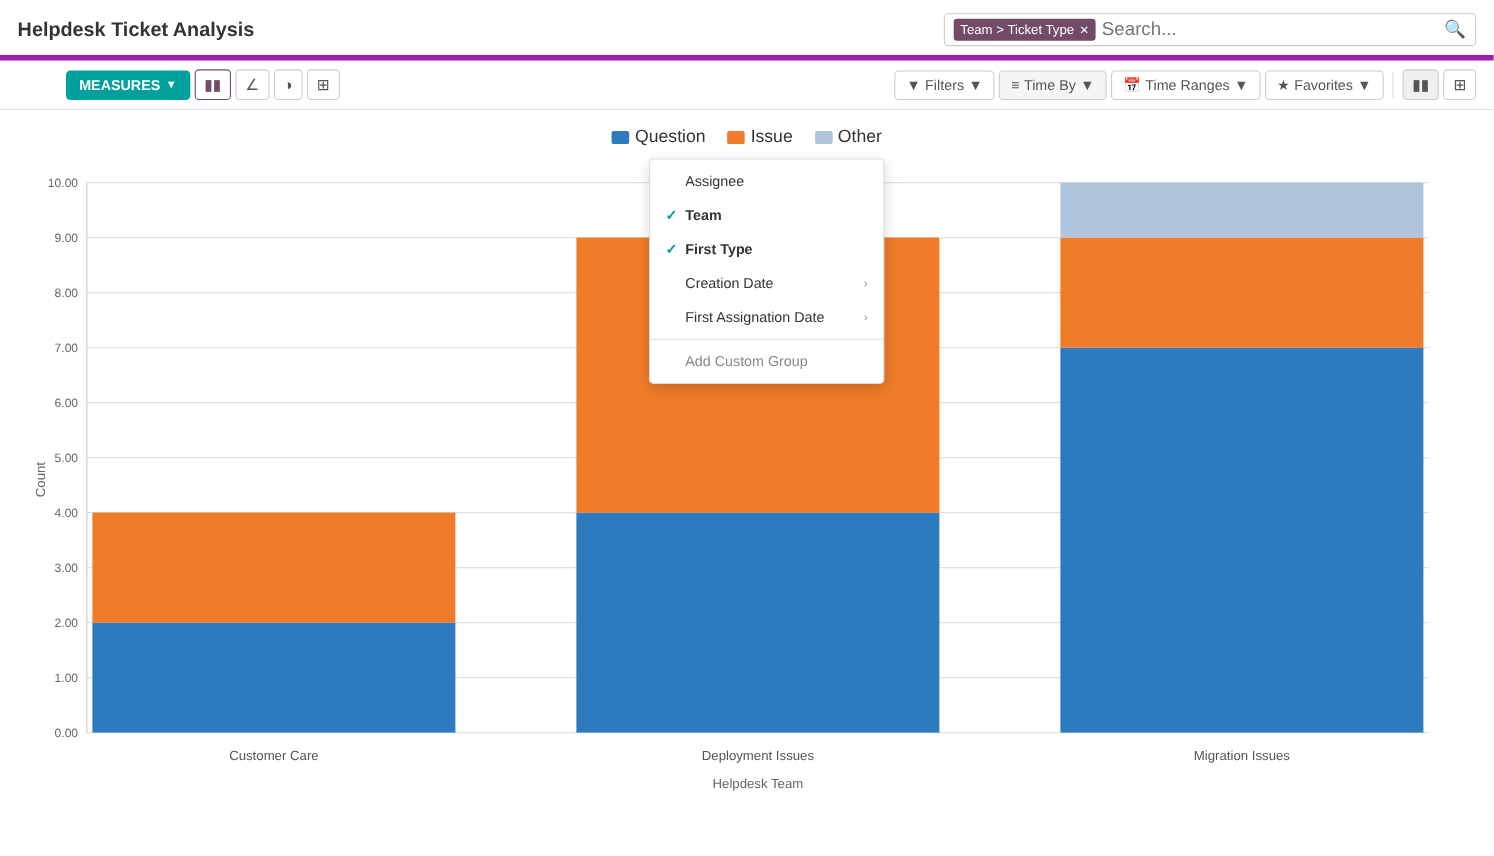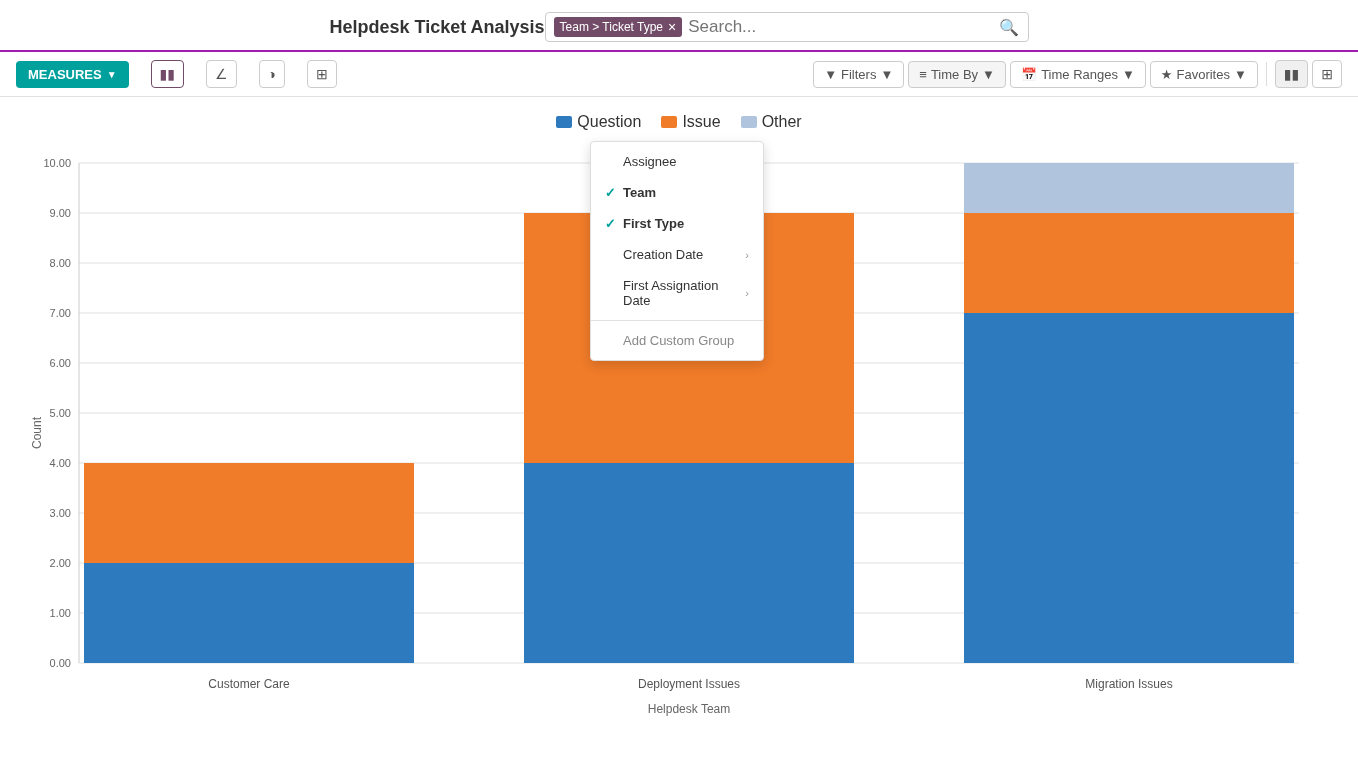--- a/index.html
+++ b/index.html
@@ -1,31 +1,31 @@
 <!DOCTYPE html>
 <html><head>
   <meta charset="utf-8">
   <style>
     * { box-sizing: border-box; margin: 0; padding: 0; }
     body { font-family: 'Helvetica Neue', Arial, sans-serif; font-size: 13px; background: #fff; color: #333; }
 
     
-    .header { display: flex; align-items: center; justify-content: center; padding: 12px 16px 8px; border-bottom: 2px solid #a21caf; }
+    .header { display: flex; align-items: center; justify-content: space-between; padding: 12px 16px 8px; border-bottom: 5px solid #a21caf; }
     .page-title { font-size: 18px; font-weight: 600; color: #333; }
 
     
     .search-bar { display: flex; align-items: center; background: #fff; border: 1px solid #ccc; border-radius: 4px; padding: 4px 8px; width: 484px; }
     .group-tag { display: flex; align-items: center; background: #714B67; color: #fff; border-radius: 3px; padding: 2px 6px; font-size: 12px; margin-right: 6px; }
     .group-tag .remove-icon { margin-left: 5px; cursor: pointer; font-size: 14px; }
     .search-input { border: none; outline: none; flex: 1; font-size: 17px; color: #7f1d1d; }
     .search-icon-btn { cursor: pointer; color: #555; font-size: 16px; }
 
     
     .toolbar { display: flex; align-items: center; justify-content: space-between; padding: 8px 16px; border-bottom: 1px solid #e0e0e0; }
-    .toolbar-left { display: flex; align-items: center; gap: 22px; }
+    .toolbar-left { display: flex; align-items: center; gap: 4px; margin-left: 44px; }
     .btn-measures { background: #00A09D; color: #fff; border: none; border-radius: 4px; padding: 6px 12px; font-size: 13px; font-weight: 600; cursor: pointer; display: flex; align-items: center; gap: 5px; }
     .btn-measures .caret { font-size: 10px; }
     .icon-btn { background: #fff; border: 1px solid #ccc; border-radius: 4px; padding: 5px 8px; cursor: pointer; color: #555; font-size: 14px; }
     .icon-btn.active { border-color: #714B67; color: #714B67; }
 
     .toolbar-right { display: flex; align-items: center; gap: 4px; }
     .toolbar-btn { background: #fff; border: 1px solid #ccc; border-radius: 4px; padding: 5px 10px; cursor: pointer; color: #555; font-size: 13px; display: flex; align-items: center; gap: 4px; }
     .toolbar-btn.active, .toolbar-btn:hover { background: #f5f5f5; }
     .view-btn { background: #fff; border: 1px solid #ccc; border-radius: 4px; padding: 5px 8px; cursor: pointer; color: #555; font-size: 14px; }
     .view-btn.active { background: #f0f0f0; }
@@ -36,21 +36,21 @@
     
     .legend { display: flex; justify-content: center; gap: 20px; margin-bottom: 12px; }
     .legend-item { display: flex; align-items: center; gap: 5px; font-size: 16px; }
     .legend-color { width: 16px; height: 12px; border-radius: 2px; }
 
     
     .chart-container { position: relative; width: 100%; }
     svg.chart { width: 100%; height: 580px; }
 
     
-    .dropdown-menu { position: absolute; top: 44px; left: 590px; background: #fff; border: 1px solid #ddd; border-radius: 4px; box-shadow: 0 4px 12px rgba(0,0,0,0.15); width: 174px; z-index: 100; padding: 4px 0; }
+    .dropdown-menu { position: absolute; top: 44px; left: 590px; background: #fff; border: 1px solid #ddd; border-radius: 4px; box-shadow: 0 4px 12px rgba(0,0,0,0.15); width: 214px; z-index: 100; padding: 4px 0; }
     .dropdown-item { display: flex; align-items: center; padding: 8px 14px; cursor: pointer; font-size: 13px; color: #333; justify-content: space-between; }
     .dropdown-item .check { color: #00A09D; font-weight: bold; margin-right: 4px; width: 14px; }
     .dropdown-item .item-text { flex: 1; }
     .dropdown-item .chevron { color: #999; font-size: 11px; }
     .dropdown-divider { height: 1px; background: #e0e0e0; margin: 4px 0; }
     .dropdown-item.muted { color: #888; }
     .dropdown-item-left { display: flex; align-items: center; }
   </style>
 </head>
 <body>

